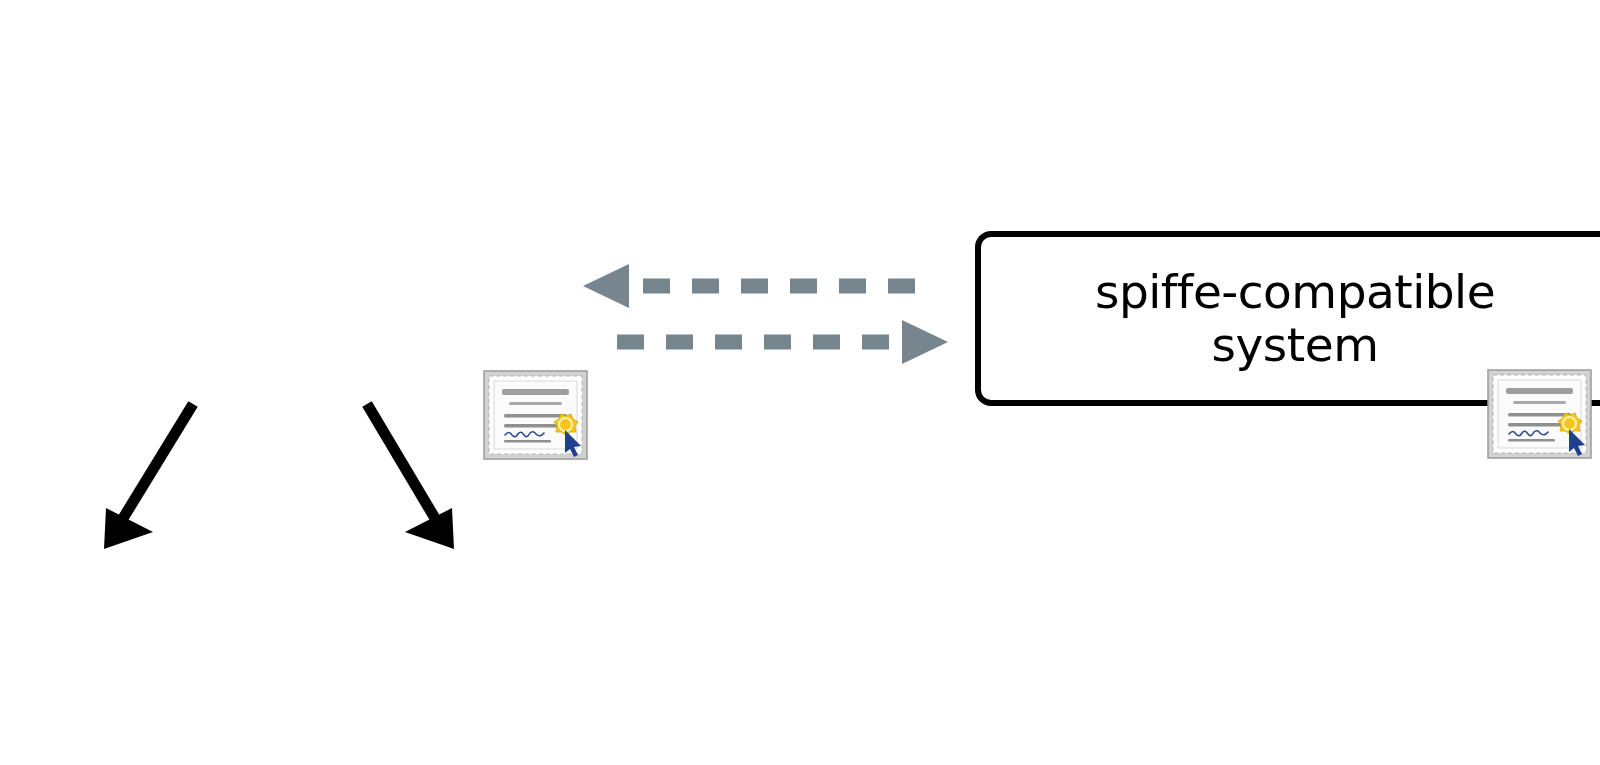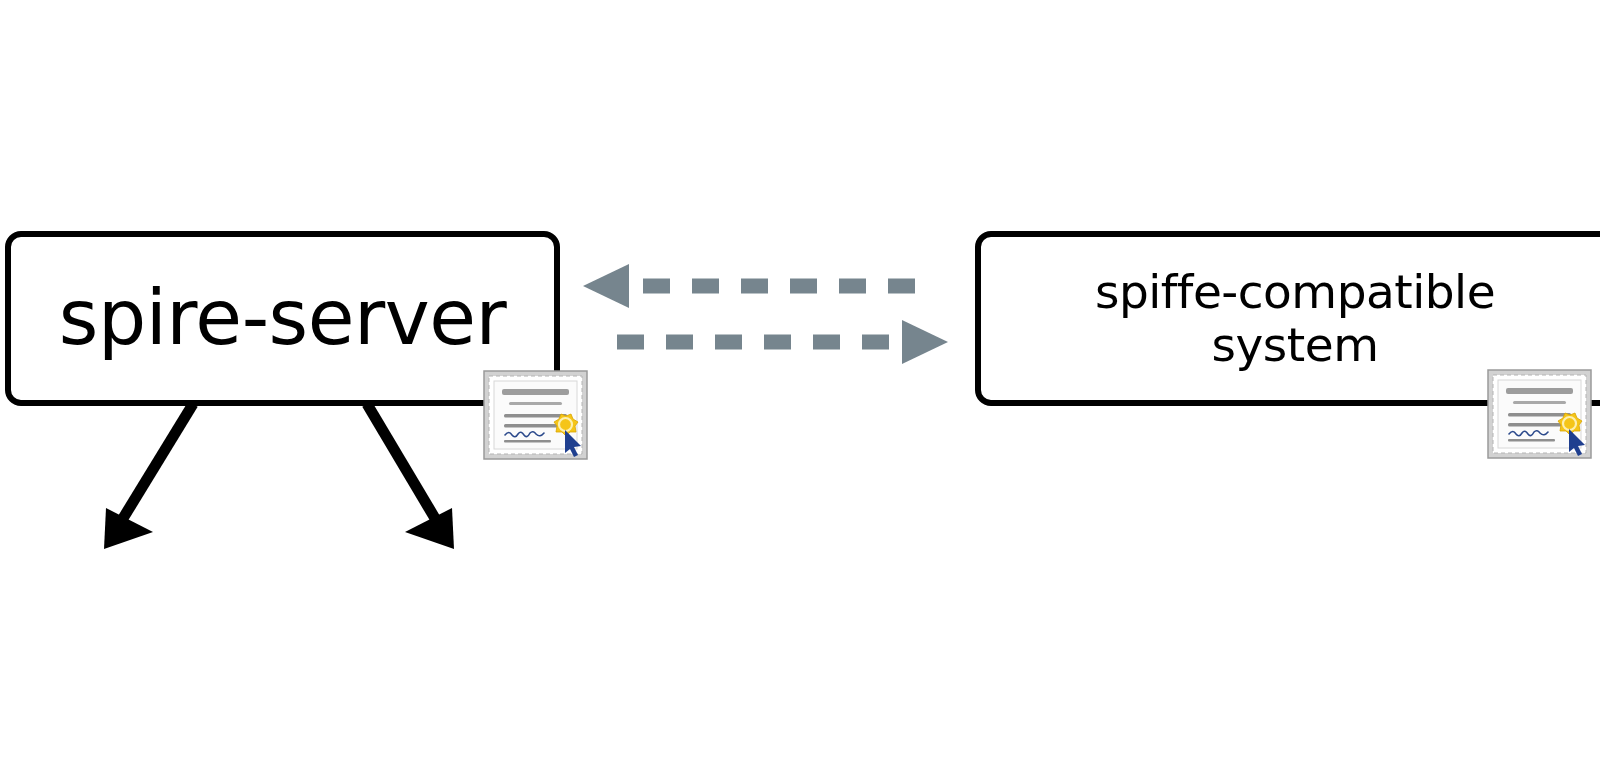--- a/index.html
+++ b/index.html
@@ -106,23 +106,20 @@
     <g>
       <line x1="193" y1="404" x2="122" y2="520" stroke="#000000" stroke-width="11" stroke-linecap="butt"></line>
       <polygon points="104,549 106,508 153,532" fill="#000000"></polygon>
     </g>
     <g>
       <line x1="367" y1="404" x2="436" y2="520" stroke="#000000" stroke-width="11" stroke-linecap="butt"></line>
       <polygon points="454,549 452,508 405,532" fill="#000000"></polygon>
     </g>
   </svg>
 
-  <div id="node-spire-server" class="node-box">
-    <span class="node-label">spire-server</span>
-  </div>
 
   <div id="node-spiffe-system" class="node-box">
     <span class="node-label">spiffe-compatible
 system</span>
   </div>
 
   <svg id="cert-icon-left" class="cert-icon" viewBox="0 0 105 90">
     <rect x="1" y="1" width="103" height="88" fill="#d2d2d2" stroke="#9a9a9a" stroke-width="1.5"></rect>
     <rect x="6" y="6" width="93" height="78" fill="#ffffff"></rect>
     <rect x="6" y="6" width="93" height="78" fill="none" stroke="#b4b4b4" stroke-width="1" stroke-dasharray="4 3"></rect>

